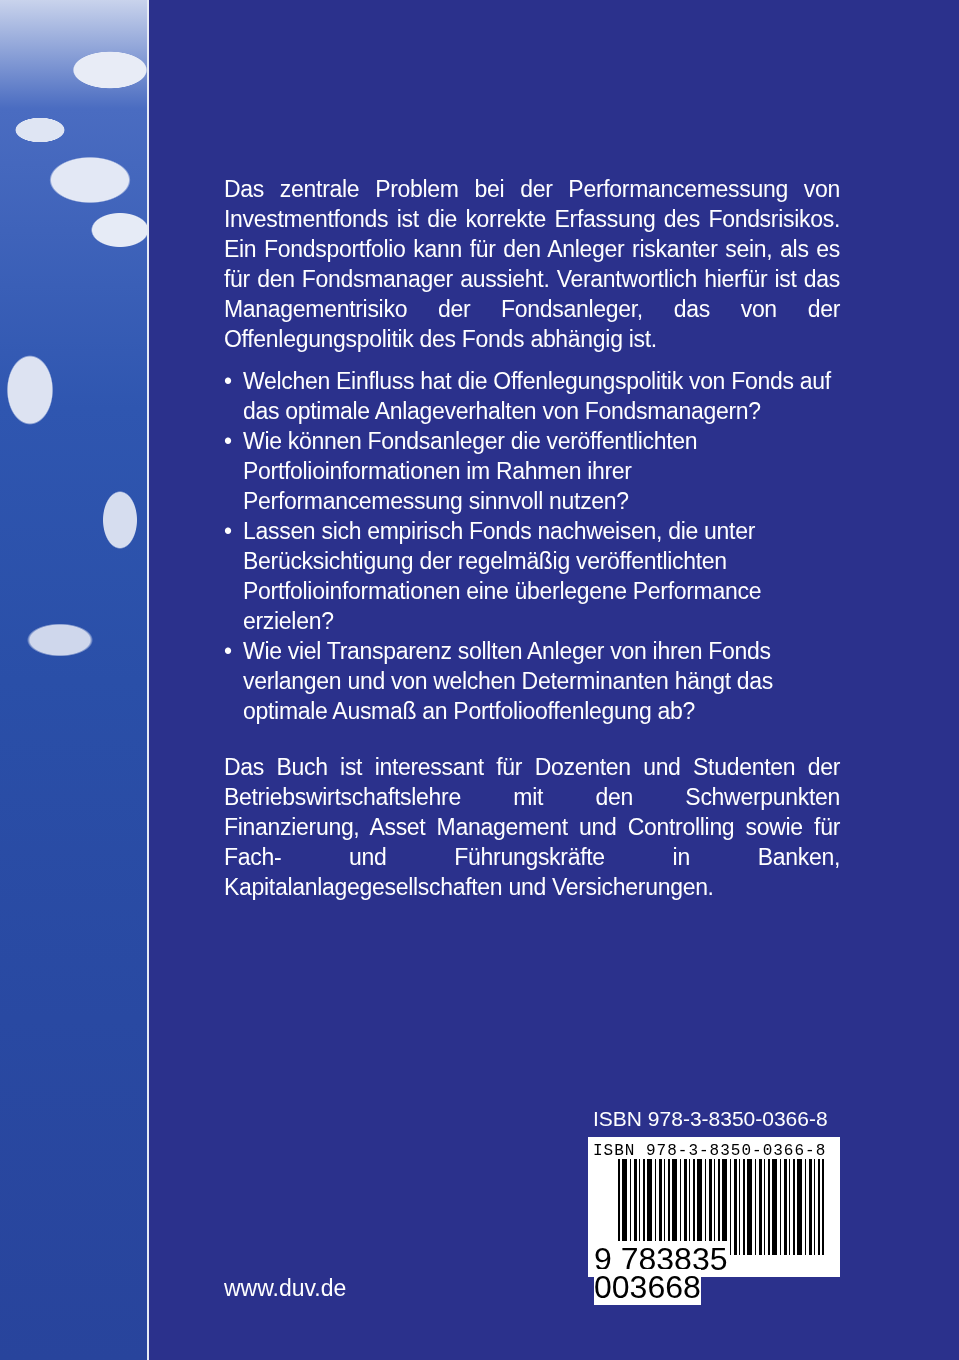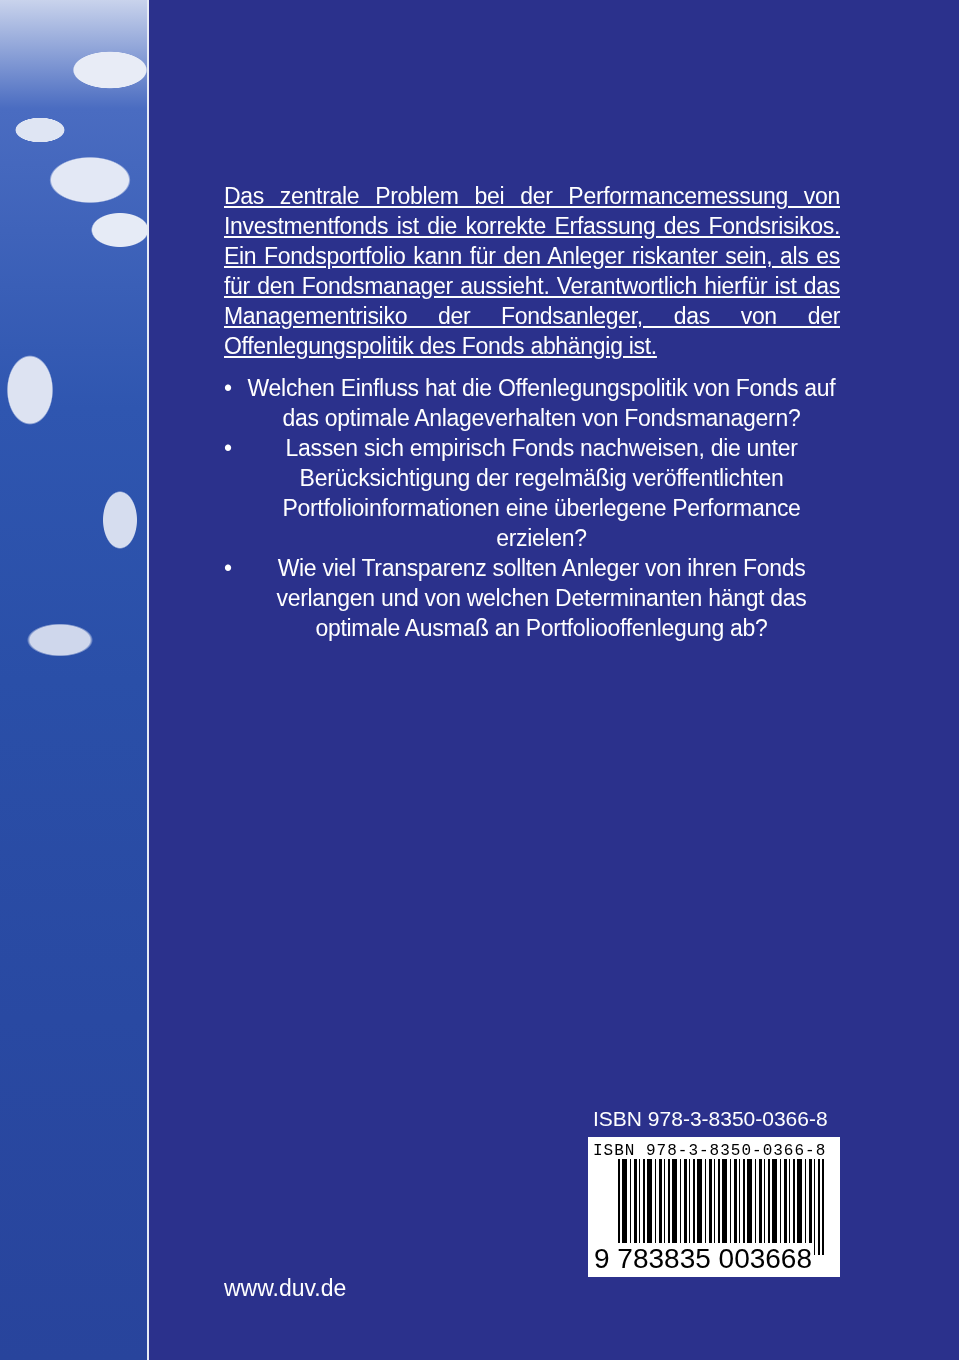--- a/index.html
+++ b/index.html
@@ -22,23 +22,23 @@
       linear-gradient(180deg, #c9d3ec 0%, #4a6cc1 8%, #2f56b0 30%, #2a4fa8 50%, #2949a2 75%, #28449c 100%);
   }
   .globe-edge {
     position: absolute; left: 147px; top: 0; width: 2px; height: 1360px;
     background: #e6ebf5;
   }
   .content {
     position: absolute; left: 224px; top: 166px; width: 616px;
     font-size: 23px; line-height: 30px; letter-spacing: -0.3px;
   }
-  .content p { margin: 15px 0 12px 0; text-align: justify; text-decoration: underline; }
+  .content p { margin: 8px 0 12px 0; text-align: justify; }
   .content ul { list-style: none; margin: 0; padding: 0; }
-  .content li { position: relative; padding-left: 19px; margin: 0; text-align: center; }
+  .content li { position: relative; padding-left: 19px; margin: 0; }
   .content li::before {
     content: "•"; position: absolute; left: 0; top: 0;
   }
   .para3 { margin-top: 26px !important; }
   .isbn-top {
     position: absolute; left: 593px; top: 1107px; font-size: 21px;
     letter-spacing: 0;
   }
   .barcode {
     position: absolute; left: 588px; top: 1137px; width: 252px; height: 140px;
@@ -48,41 +48,43 @@
     position: absolute; left: 5px; top: 5px; font-family: "Liberation Mono", monospace;
     font-size: 16px; letter-spacing: 1px;
   }
   .barcode .bars {
     position: absolute; left: 30px; top: 22px; width: 206px; height: 96px;
     background: repeating-linear-gradient(90deg,
       #000 0 2px, #fff 2px 4px, #000 4px 9px, #fff 9px 12px, #000 12px 13px, #fff 13px 16px,
       #000 16px 19px, #fff 19px 21px, #000 21px 22px, #fff 22px 25px);
   }
   .barcode .digits {
-    position: absolute; left: 6px; top: 108px; font-size: 28px; line-height: 28px;
+    position: absolute; left: 6px; top: 108px; font-size: 32px; line-height: 28px;
     background: transparent;
   }
   .barcode .digits span { background: #fff; }
   .url {
     position: absolute; left: 224px; top: 1275px; font-size: 23px; font-weight: normal;
   }
 </style>
 </head>
 <body>
 
 <div class="globe"></div>
 <div class="globe-edge"></div>
 
 <div class="content">
   <p>Das zentrale Problem bei der Performancemessung von Investmentfonds ist die korrekte Erfassung des Fondsrisikos. Ein Fondsportfolio kann für den Anleger riskanter sein, als es für den Fondsmanager aussieht. Verantwortlich hierfür ist das Managementrisiko der Fondsanleger, das von der Offenlegungspolitik des Fonds abhängig ist.</p>
   <ul>
     <li>Welchen Einfluss hat die Offenlegungspolitik von Fonds auf das optimale Anlageverhalten von Fondsmanagern?</li>
+    <li>Wie können Fondsanleger die veröffentlichten Portfolioinformationen im Rahmen ihrer Performancemessung sinnvoll nutzen?</li>
     <li>Lassen sich empirisch Fonds nachweisen, die unter Berücksichtigung der regelmäßig veröffentlichten Portfolioinformationen eine überlegene Performance erzielen?</li>
     <li>Wie viel Transparenz sollten Anleger von ihren Fonds verlangen und von welchen Determinanten hängt das optimale Ausmaß an Portfoliooffenlegung ab?</li>
   </ul>
+  <p class="para3">Das Buch ist interessant für Dozenten und Studenten der Betriebswirtschaftslehre mit den Schwerpunkten Finanzierung, Asset Management und Controlling sowie für Fach- und Führungskräfte in Banken, Kapitalanlagegesellschaften und Versicherungen.</p>
 </div>
 
 <div class="isbn-top">ISBN 978-3-8350-0366-8</div>
 
 <div class="barcode">
   <div class="isbn-mono">ISBN 978-3-8350-0366-8</div>
   <div class="bars"></div>
   <div class="digits"><span>9 783835 003668</span></div>
 </div>
 

